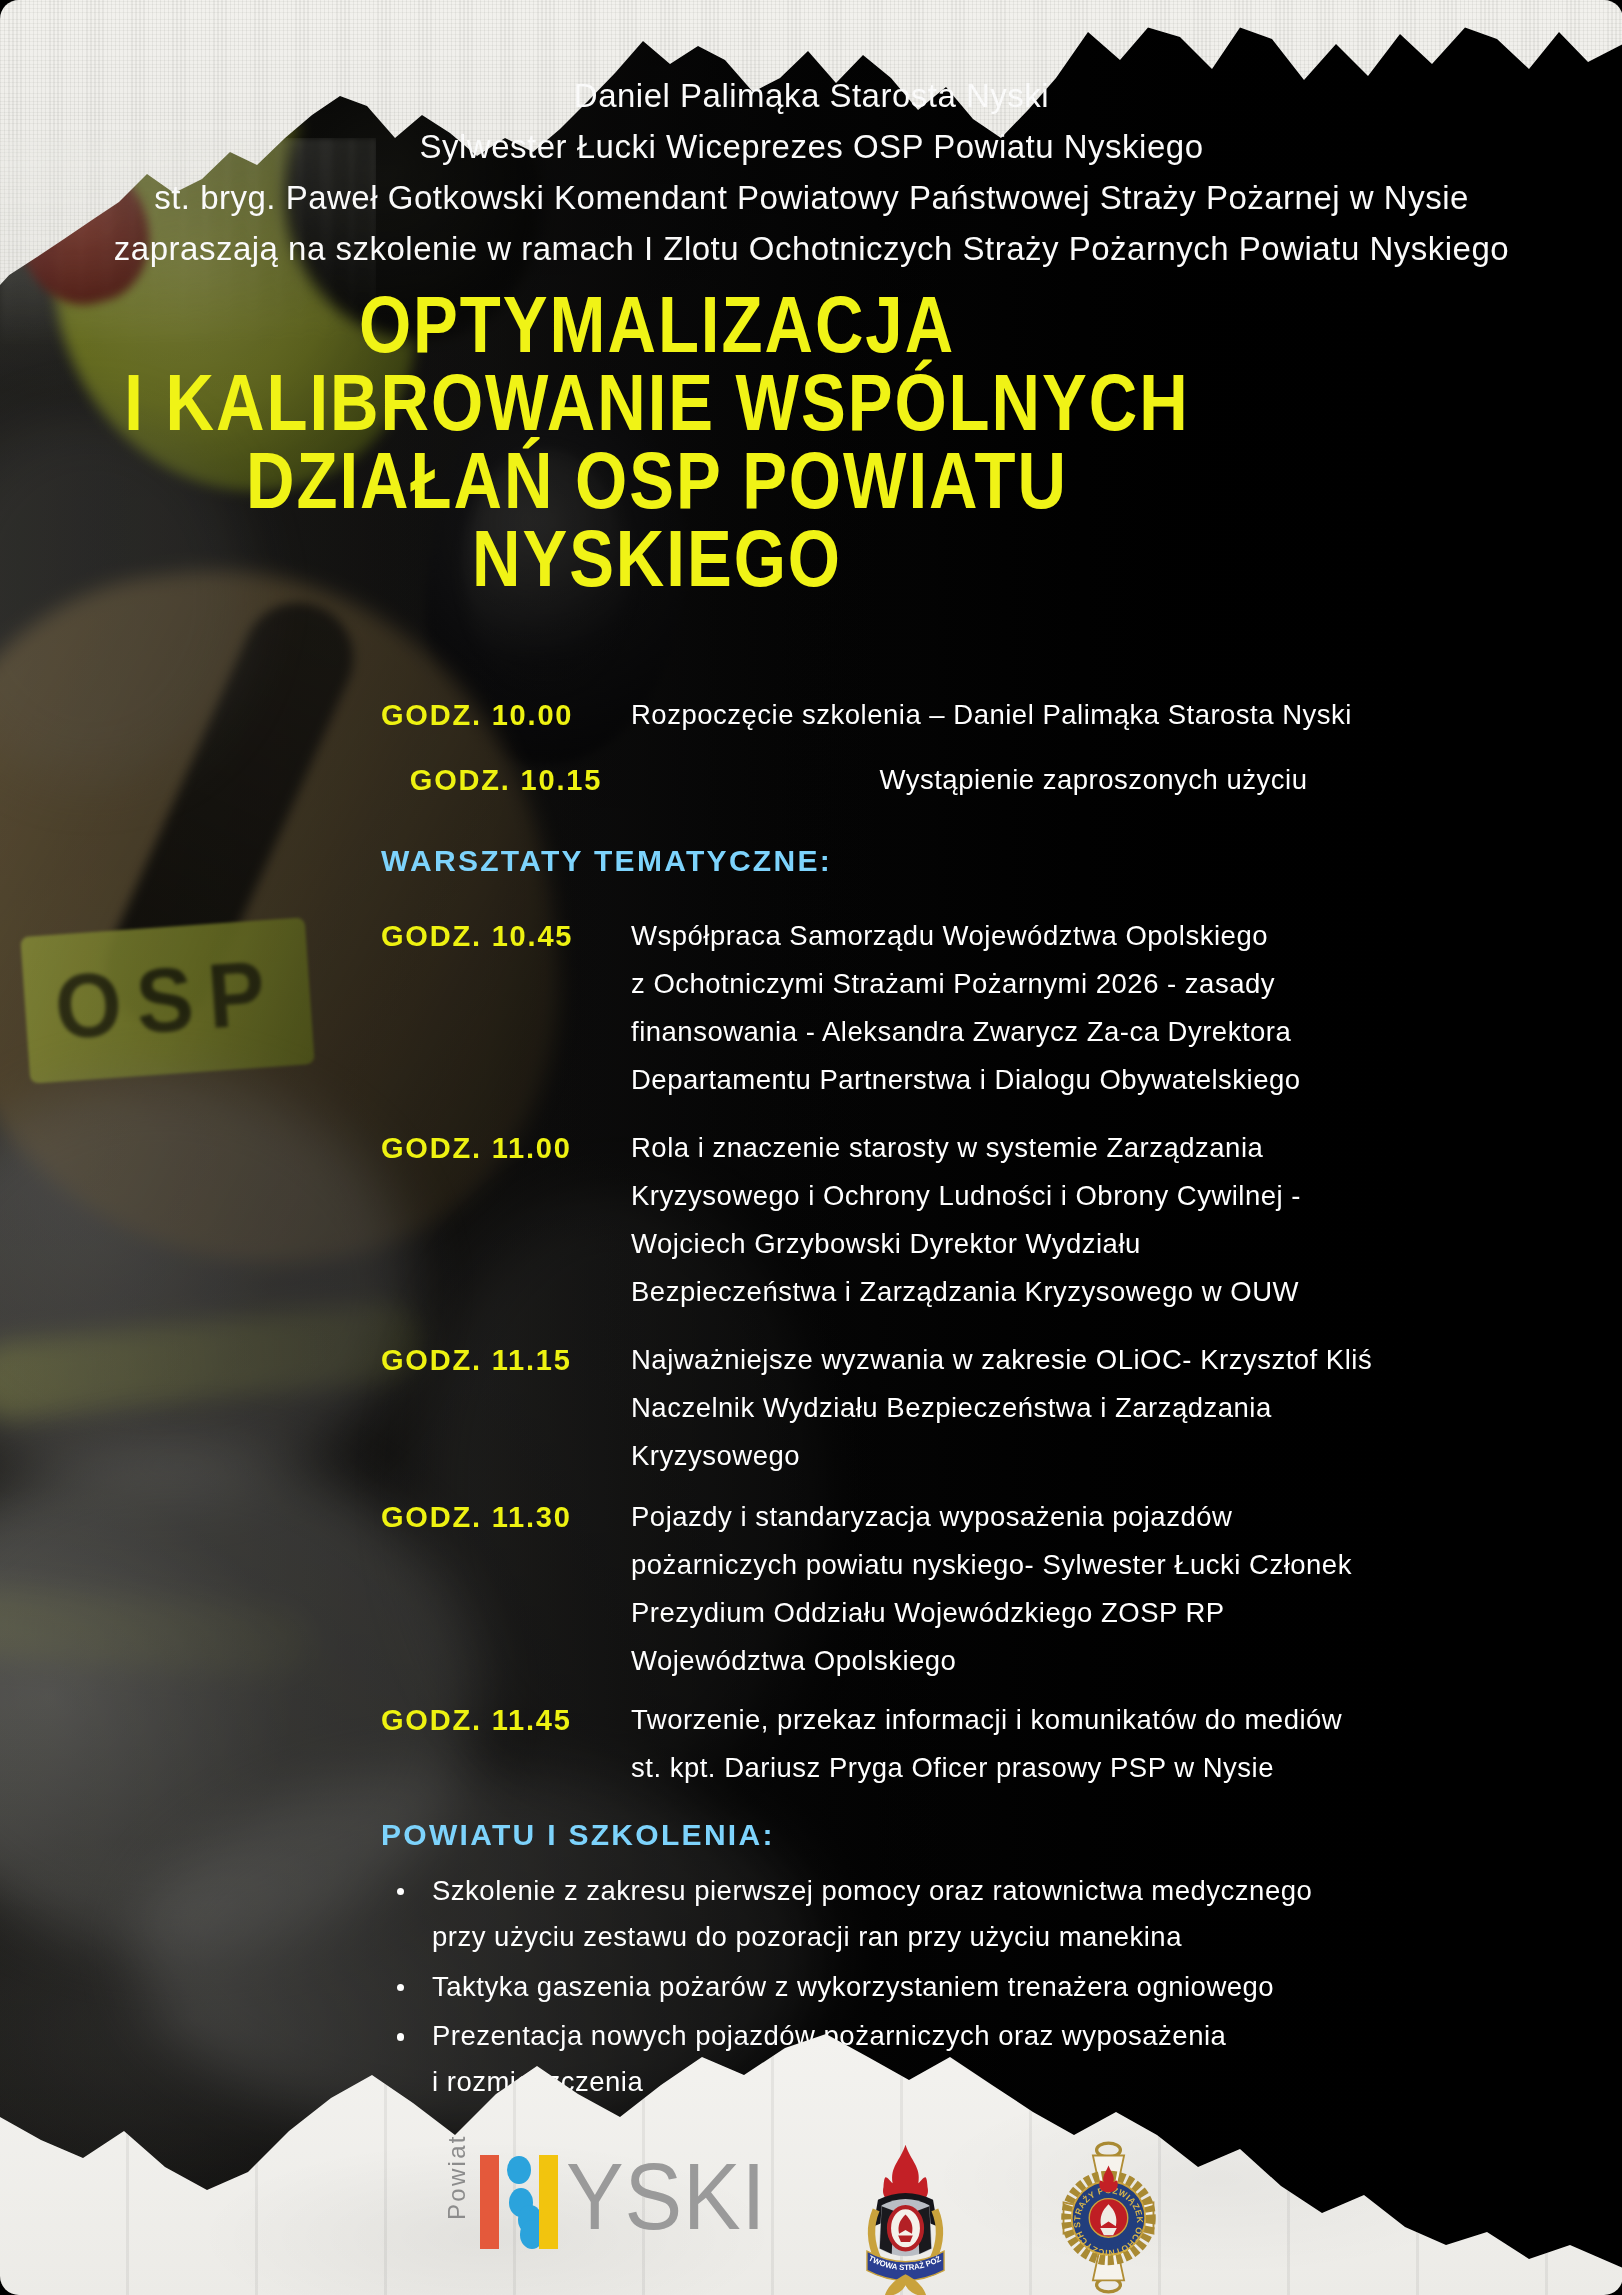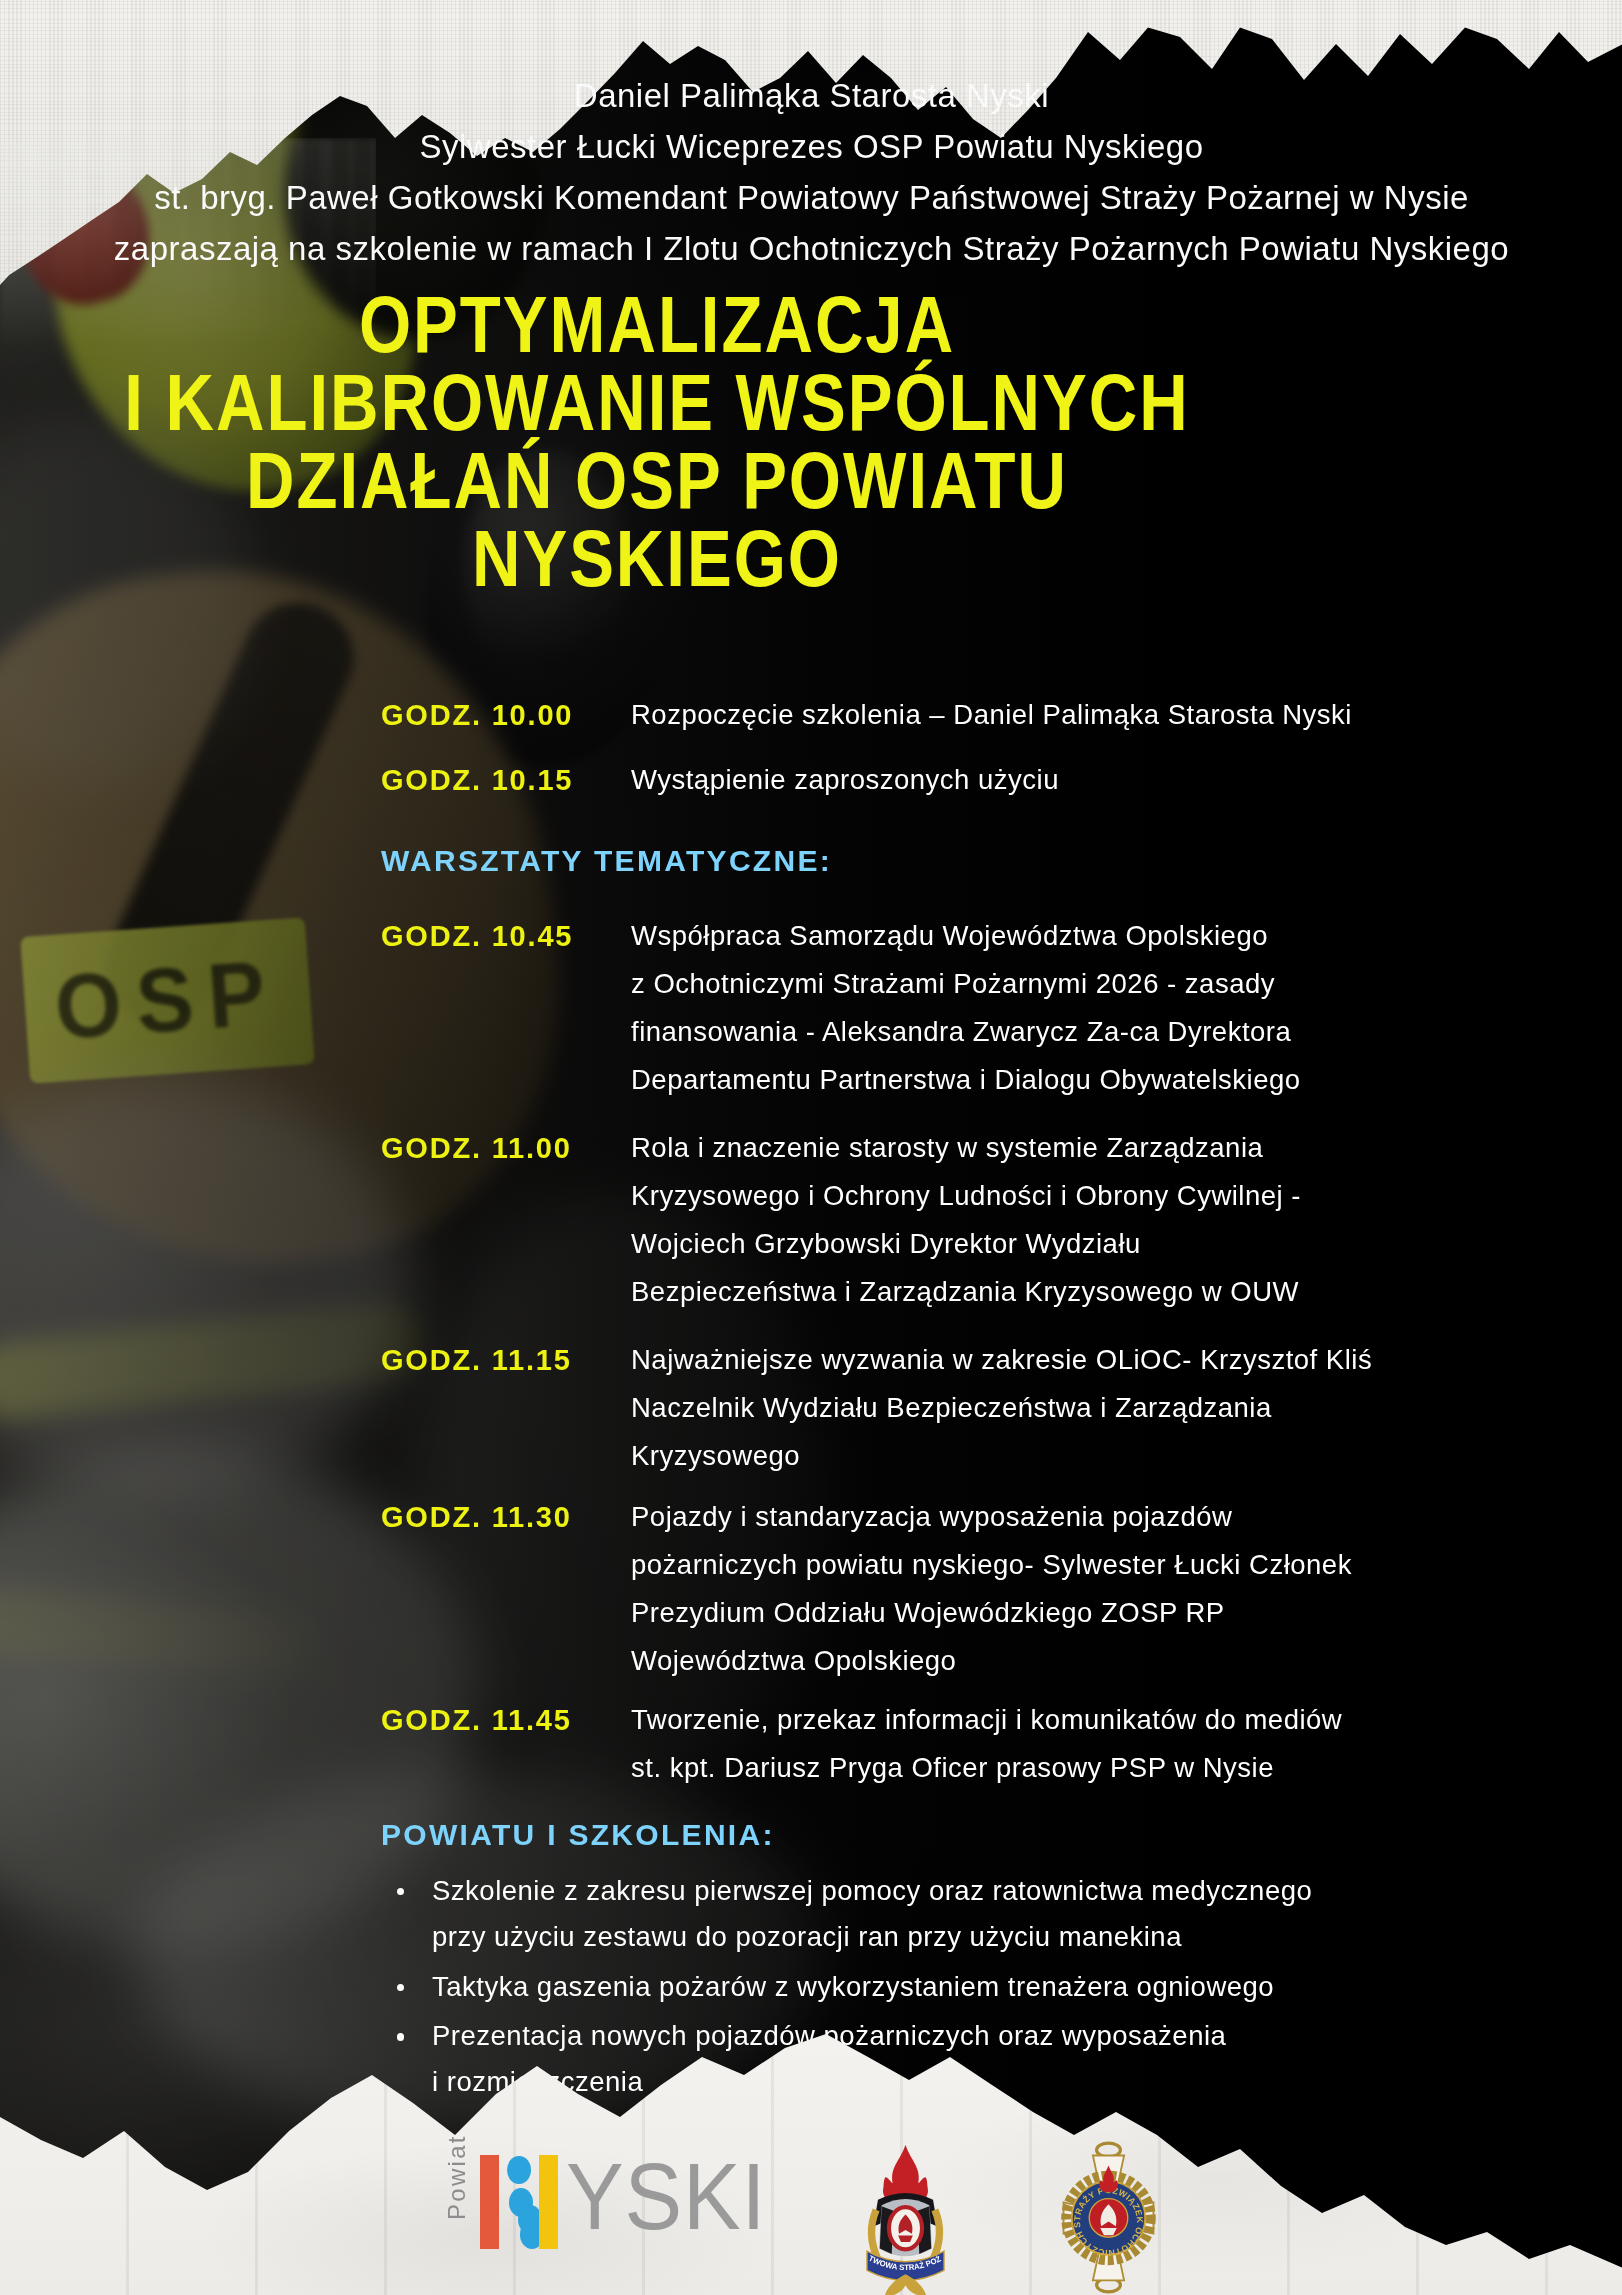--- a/index.html
+++ b/index.html
@@ -1,19 +1,19 @@
 <!DOCTYPE html>
 <html style="font-size:7.3px"><head>
 <meta charset="utf-8">
 <style>
   * { margin:0; padding:0; box-sizing:border-box; }
   html,body { width:1623px; height:2295px; background:#000; }
   body { font-family:"Liberation Sans", sans-serif; }
 
-  #poster { position:relative; width:1623px; height:2295px; overflow:hidden; background:#070707; }
+  #poster { position:relative; width:1623px; height:2295px; overflow:hidden; background:#070707;border-radius:19px; }
 
   
   .photo { position:absolute; inset:0;
     background:
       radial-gradient(ellipse 321px 239px at 4% 10%, rgba(110,112,100,.55), transparent 70%),
       radial-gradient(ellipse 285px 413px at 6% 50%, rgba(150,150,146,.38), transparent 70%),
       radial-gradient(ellipse 349px 303px at 3% 74%, rgba(185,184,178,.42), transparent 70%),
       radial-gradient(ellipse 413px 257px at 12% 88%, rgba(150,149,144,.40), transparent 72%),
       linear-gradient(90deg, #34332f 0%, #1d1c1a 28%, #101010 48%, #070707 66%, #040404 100%);
   }
@@ -83,21 +83,21 @@
   .title { position:absolute; left:0; top:286px; width:1314px; text-align:center; color:#f0f316; }
   .title-line { font-size:79px; line-height:78px; font-weight:800; letter-spacing:2.3px; transform:scaleX(.85); transform-origin:center; }
   .event-date { position:absolute; left:0; top:559px; width:1623px; text-align:center;
     color:#fff; font-size:40px; font-weight:600; letter-spacing:12px; }
 
   .content { position:absolute; left:381px; top:691px; width:1175px; color:#fff; }
   .row { display:grid; grid-template-columns:250px 1fr; }
   .time { color:#eef211; font-weight:700; font-size:29px; line-height:48px; letter-spacing:1.8px; }
   .desc { font-size:27.5px; line-height:48px; letter-spacing:0.5px; font-weight:400; white-space:pre-line; }
   .r-intro1 { margin-bottom:16.5px; }
-  .r-intro2 { margin-bottom:33px; }
+  .r-intro2 { margin-bottom:33px;text-align:center; }
   .heading { color:#7dd3fc; font-weight:700; font-size:30px; line-height:48px; letter-spacing:2.3px; margin-bottom:27px; }
   .r-w1,.r-w2 { margin-bottom:20px; }
   .r-w3 { margin-bottom:13.8px; }
   .r-w4 { margin-bottom:11px; }
   .r-w5 { margin-bottom:18.4px; }
   .heading2 { margin-bottom:9.2px; }
   .bullets { }
   .bullet { display:grid; grid-template-columns:51px 1fr; margin-bottom:3.7px; }
   .dot { width:7.3px; height:7.3px; border-radius:50%; background:#fff; margin:20px 0 0 15.6px; }
   .bullet .desc { line-height:46px; }

